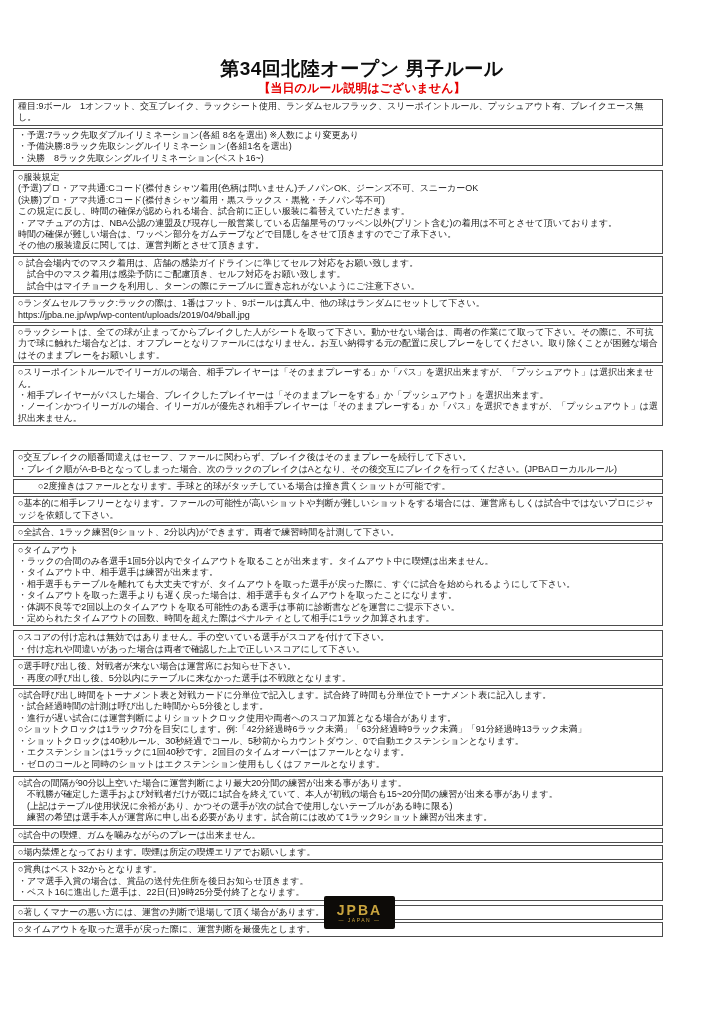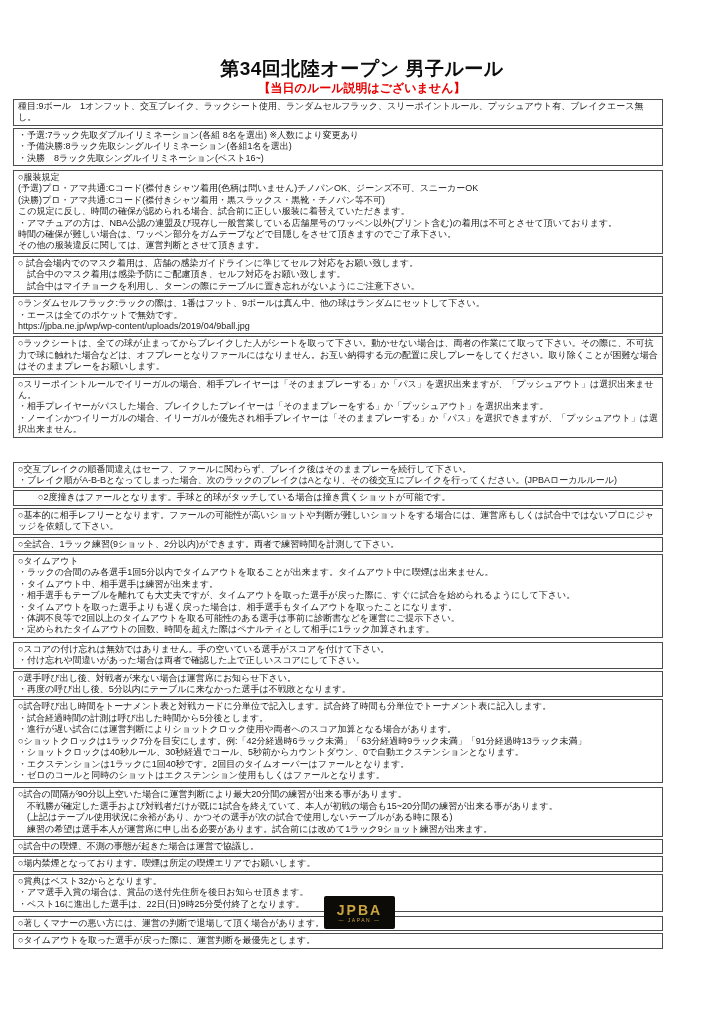--- a/index.html
+++ b/index.html
@@ -69,21 +69,20 @@
         <div class="rule-line">時間の確保が難しい場合は、ワッペン部分をガムテープなどで目隠しをさせて頂きますのでご了承下さい。</div>
         <div class="rule-line">その他の服装違反に関しては、運営判断とさせて頂きます。</div>
       </div>
       <div class="rule-box" style="border-color: rgb(76, 76, 76);">
         <div class="rule-line">○ 試合会場内でのマスク着用は、店舗の感染ガイドラインに準じてセルフ対応をお願い致します。</div>
         <div class="rule-line">　試合中のマスク着用は感染予防にご配慮頂き、セルフ対応をお願い致します。</div>
         <div class="rule-line">　試合中はマイチョークを利用し、ターンの際にテーブルに置き忘れがないようにご注意下さい。</div>
       </div>
       <div class="rule-box" style="border-color: rgb(76, 76, 76);">
         <div class="rule-line">○ランダムセルフラック:ラックの際は、1番はフット、9ボールは真ん中、他の球はランダムにセットして下さい。</div>
-        <div class="rule-line">・エースは全てのポケットで無効です。</div>
         <div class="rule-line">https://jpba.ne.jp/wp/wp-content/uploads/2019/04/9ball.jpg</div>
       </div>
       <div class="rule-box" style="border-color: rgb(76, 76, 76);">
         <div class="rule-line">○ラックシートは、全ての球が止まってからブレイクした人がシートを取って下さい。動かせない場合は、両者の作業にて取って下さい。その際に、不可抗力で球に触れた場合などは、オフプレーとなりファールにはなりません。お互い納得する元の配置に戻しプレーをしてください。取り除くことが困難な場合はそのままプレーをお願いします。</div>
       </div>
       <div class="rule-box" style="border-color: rgb(76, 76, 76);">
         <div class="rule-line">○スリーポイントルールでイリーガルの場合、相手プレイヤーは「そのままプレーする」か「パス」を選択出来ますが、「プッシュアウト」は選択出来ません。</div>
         <div class="rule-line">・相手プレイヤーがパスした場合、ブレイクしたプレイヤーは「そのままプレーをする」か「プッシュアウト」を選択出来ます。</div>
         <div class="rule-line">・ノーインかつイリーガルの場合、イリーガルが優先され相手プレイヤーは「そのままプレーする」か「パス」を選択できますが、「プッシュアウト」は選択出来ません。</div>
       </div>
@@ -126,21 +125,21 @@
         <div class="rule-line">・エクステンションは1ラックに1回40秒です。2回目のタイムオーバーはファールとなります。</div>
         <div class="rule-line">・ゼロのコールと同時のショットはエクステンション使用もしくはファールとなります。</div>
       </div>
       <div class="rule-box gap" style="border-color: rgb(76, 76, 76);">
         <div class="rule-line">○試合の間隔が90分以上空いた場合に運営判断により最大20分間の練習が出来る事があります。</div>
         <div class="rule-line">　不戦勝が確定した選手および対戦者だけが既に1試合を終えていて、本人が初戦の場合も15~20分間の練習が出来る事があります。</div>
         <div class="rule-line">　(上記はテーブル使用状況に余裕があり、かつその選手が次の試合で使用しないテーブルがある時に限る)</div>
         <div class="rule-line">　練習の希望は選手本人が運営席に申し出る必要があります。試合前には改めて1ラック9ショット練習が出来ます。</div>
       </div>
       <div class="rule-box" style="border-color: rgb(76, 76, 76);">
-        <div class="rule-line">○試合中の喫煙、不測の事態が起きた場合は運営で協議し。</div>
+        <div class="rule-line">○試合中の喫煙、ガムを噛みながらのプレーは出来ません。</div>
       </div>
       <div class="rule-box" style="border-color: rgb(76, 76, 76);">
         <div class="rule-line">○場内禁煙となっております。喫煙は所定の喫煙エリアでお願いします。</div>
       </div>
       <div class="rule-box" style="border-color: rgb(76, 76, 76);">
         <div class="rule-line">○賞典はベスト32からとなります。</div>
         <div class="rule-line">・アマ選手入賞の場合は、賞品の送付先住所を後日お知らせ頂きます。</div>
         <div class="rule-line">・ベスト16に進出した選手は、22日(日)9時25分受付終了となります。</div>
       </div>
       <div class="rule-box gap" style="border-color: rgb(76, 76, 76);">

